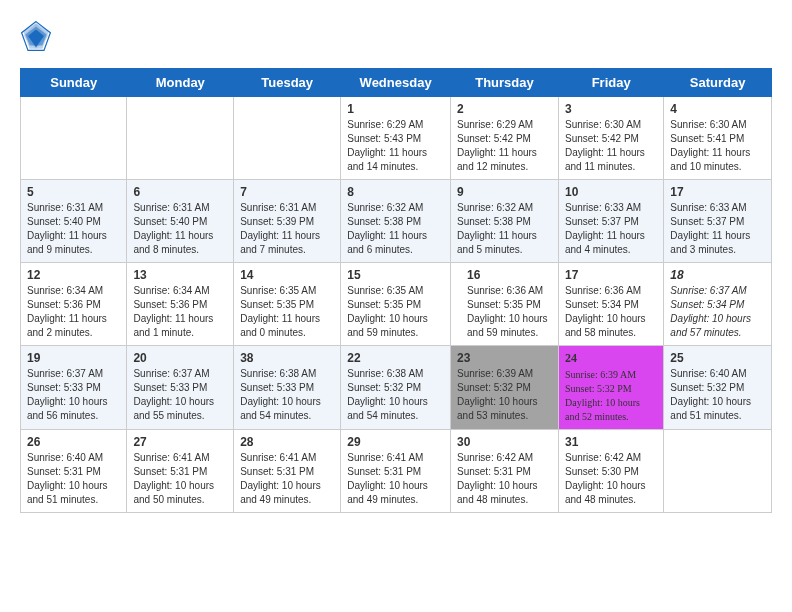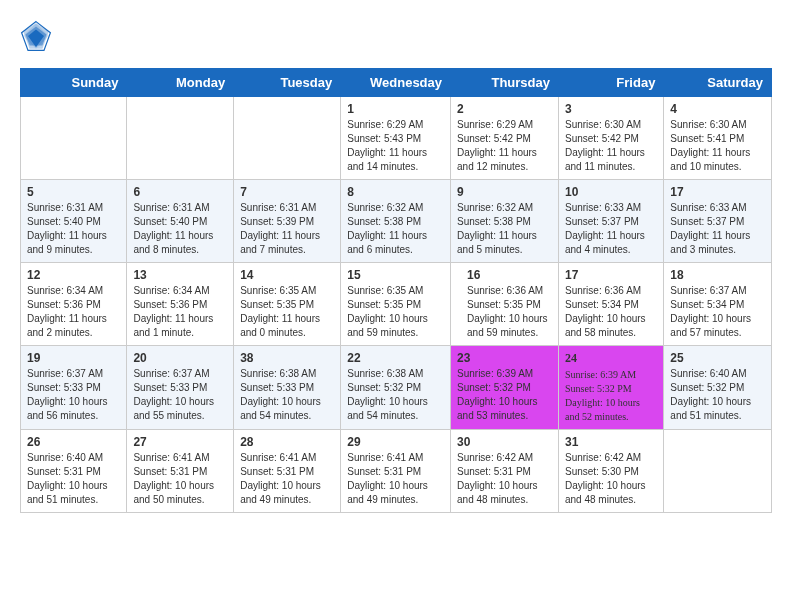--- a/index.html
+++ b/index.html
@@ -53,21 +53,21 @@
       color: #444;
     }
     .calendar {
       width: 100%;
       border-collapse: collapse;
       border: 1px solid #ccc;
     }
     .calendar th {
       background-color: #1a6abf;
       color: #fff;
-      text-align: right;
+      text-align: center;
       padding: 6px 8px;
       font-size: 13px;
       border: 1px solid #1a6abf;
     }
     .calendar td {
       vertical-align: top;
       border: 1px solid #ccc;
       padding: 5px 6px;
       width: 113px;
       min-height: 80px;
@@ -252,21 +252,21 @@
 Daylight: 10 hours
 and 59 minutes.</div>
         </td>
         <td style="background: rgb(255, 255, 255);">
           <span class="day-num">17</span>
           <div class="day-info" style="white-space: pre-line;">Sunrise: 6:36 AM
 Sunset: 5:34 PM
 Daylight: 10 hours
 and 58 minutes.</div>
         </td>
-        <td style="background: rgb(255, 255, 255);">
+        <td style="background: rgb(255, 255, 255); font-style: italic;">
           <span class="day-num">18</span>
           <div class="day-info" style="white-space: pre-line;">Sunrise: 6:37 AM
 Sunset: 5:34 PM
 Daylight: 10 hours
 and 57 minutes.</div>
         </td>
       </tr>
       <tr>
         <td style="background: rgb(240, 245, 251);">
           <span class="day-num">19</span>
@@ -289,21 +289,21 @@
 Daylight: 10 hours
 and 54 minutes.</div>
         </td>
         <td style="background: rgb(240, 245, 251);">
           <span class="day-num">22</span>
           <div class="day-info" style="white-space: pre-line;">Sunrise: 6:38 AM
 Sunset: 5:32 PM
 Daylight: 10 hours
 and 54 minutes.</div>
         </td>
-        <td style="background: #d946ef; margin-left: 11px;">
+        <td style="background: #a3a3a3; margin-left: 11px;">
           <span class="day-num">23</span>
           <div class="day-info" style="white-space: pre-line;">Sunrise: 6:39 AM
 Sunset: 5:32 PM
 Daylight: 10 hours
 and 53 minutes.</div>
         </td>
         <td style="background: #d946ef; font-family: Liberation Serif, serif;">
           <span class="day-num">24</span>
           <div class="day-info" style="white-space: pre-line;">Sunrise: 6:39 AM
 Sunset: 5:32 PM

